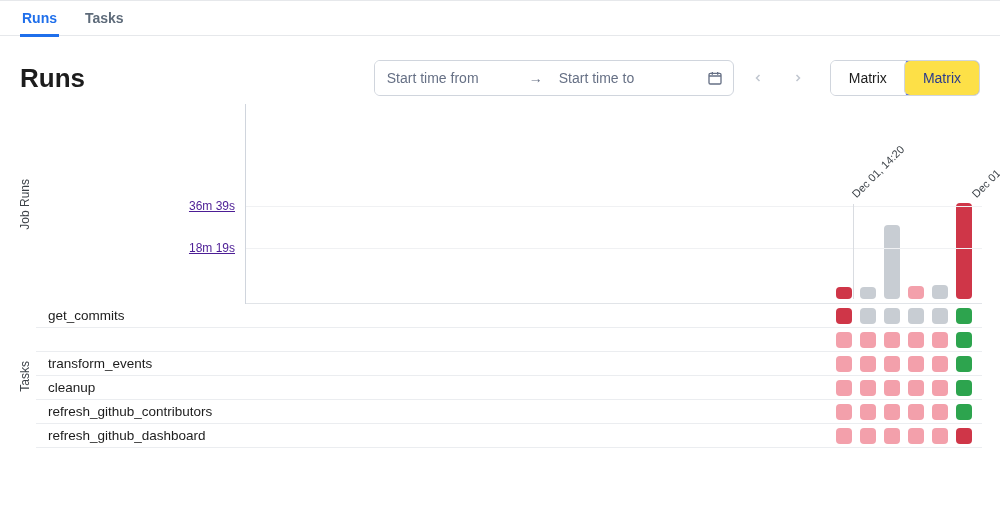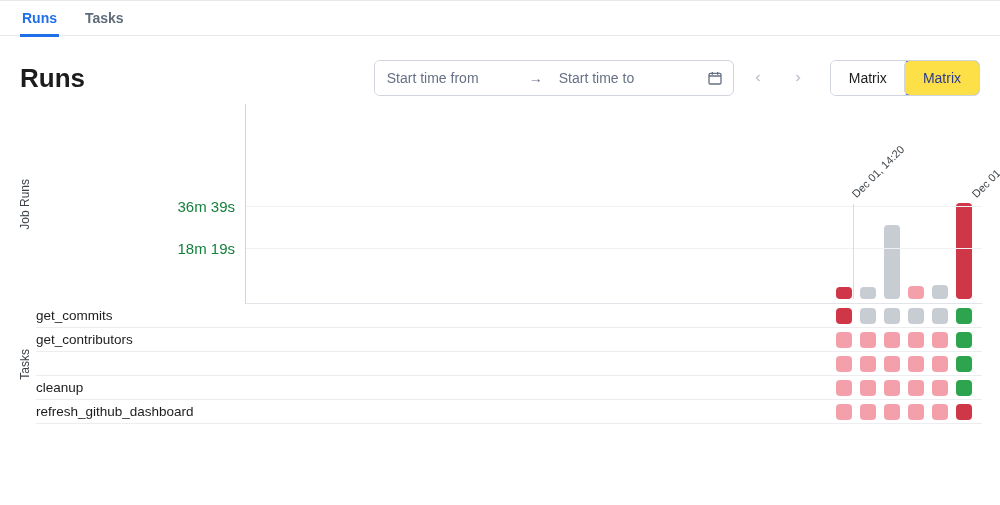--- a/index.html
+++ b/index.html
@@ -134,23 +134,24 @@
     height: 200px;
   }
   .yaxis {
     width: 210px;
     position: relative;
     border-right: 1px solid #d0d5dd;
   }
   .ytick {
     position: absolute;
     right: 10px;
-    font-size: 15px;
-    color: #15803d;
+    font-size: 12px;
+    color: #4c1d95;
     transform: translateY(-50%);
+    text-decoration: underline;
   }
   .bars-plot {
     flex: 1;
     position: relative;
     border-bottom: 1px solid #e1e4e8;
   }
   .gridline {
     position: absolute;
     left: 0px; right: 0;
     border-top: 1px solid #f0f1f3;
@@ -197,20 +198,21 @@
     border-bottom: 1px solid #ebedf0;
   }
   .task-name {
     width: 210px;
     font-size: 13.5px;
     color: #1c1c1c;
     padding-left: 0;
     overflow: hidden;
     text-overflow: ellipsis;
     white-space: nowrap;
+    margin-left: 12px;
   }
   .task-cells-spacer { flex: 1; }
   .task-cells {
     display: flex;
     gap: 8px;
     padding-right: 10px;
   }
   .cell {
     width: 16px;
     height: 16px;
@@ -304,44 +306,56 @@
             <div class="task-cells">
               <div class="cell" style="background: rgb(207, 54, 72);"></div>
               <div class="cell" style="background: rgb(200, 205, 211);"></div>
               <div class="cell" style="background: rgb(200, 205, 211);"></div>
               <div class="cell" style="background: rgb(200, 205, 211);"></div>
               <div class="cell" style="background: rgb(200, 205, 211);"></div>
               <div class="cell" style="background: rgb(45, 164, 78);"></div>
             </div>
           </div>
           <div class="task-row">
-            <div class="task-name">get_contributors</div>
-            <div class="task-cells-spacer"></div>
-            <div class="task-cells">
-              <div class="cell" style="background: rgb(243, 160, 171);"></div>
-              <div class="cell" style="background: rgb(243, 160, 171);"></div>
-              <div class="cell" style="background: rgb(243, 160, 171);"></div>
-              <div class="cell" style="background: rgb(243, 160, 171);"></div>
-              <div class="cell" style="background: rgb(243, 160, 171);"></div>
-              <div class="cell" style="background: rgb(45, 164, 78);"></div>
-            </div>
-          </div>
-          <div class="task-row">
+            <div class="task-cells-spacer"></div>
+            <div class="task-cells">
+              <div class="cell" style="background: rgb(243, 160, 171);"></div>
+              <div class="cell" style="background: rgb(243, 160, 171);"></div>
+              <div class="cell" style="background: rgb(243, 160, 171);"></div>
+              <div class="cell" style="background: rgb(243, 160, 171);"></div>
+              <div class="cell" style="background: rgb(243, 160, 171);"></div>
+              <div class="cell" style="background: rgb(45, 164, 78);"></div>
+            </div>
+          </div>
+          <div class="task-row">
+            <div class="task-name">transform_events</div>
             <div class="task-cells-spacer"></div>
             <div class="task-cells">
               <div class="cell" style="background: rgb(243, 160, 171);"></div>
               <div class="cell" style="background: rgb(243, 160, 171);"></div>
               <div class="cell" style="background: rgb(243, 160, 171);"></div>
               <div class="cell" style="background: rgb(243, 160, 171);"></div>
               <div class="cell" style="background: rgb(243, 160, 171);"></div>
               <div class="cell" style="background: rgb(45, 164, 78);"></div>
             </div>
           </div>
           <div class="task-row">
             <div class="task-name">cleanup</div>
+            <div class="task-cells-spacer"></div>
+            <div class="task-cells">
+              <div class="cell" style="background: rgb(243, 160, 171);"></div>
+              <div class="cell" style="background: rgb(243, 160, 171);"></div>
+              <div class="cell" style="background: rgb(243, 160, 171);"></div>
+              <div class="cell" style="background: rgb(243, 160, 171);"></div>
+              <div class="cell" style="background: rgb(243, 160, 171);"></div>
+              <div class="cell" style="background: rgb(45, 164, 78);"></div>
+            </div>
+          </div>
+          <div class="task-row">
+            <div class="task-name">refresh_github_contributors</div>
             <div class="task-cells-spacer"></div>
             <div class="task-cells">
               <div class="cell" style="background: rgb(243, 160, 171);"></div>
               <div class="cell" style="background: rgb(243, 160, 171);"></div>
               <div class="cell" style="background: rgb(243, 160, 171);"></div>
               <div class="cell" style="background: rgb(243, 160, 171);"></div>
               <div class="cell" style="background: rgb(243, 160, 171);"></div>
               <div class="cell" style="background: rgb(45, 164, 78);"></div>
             </div>
           </div>

